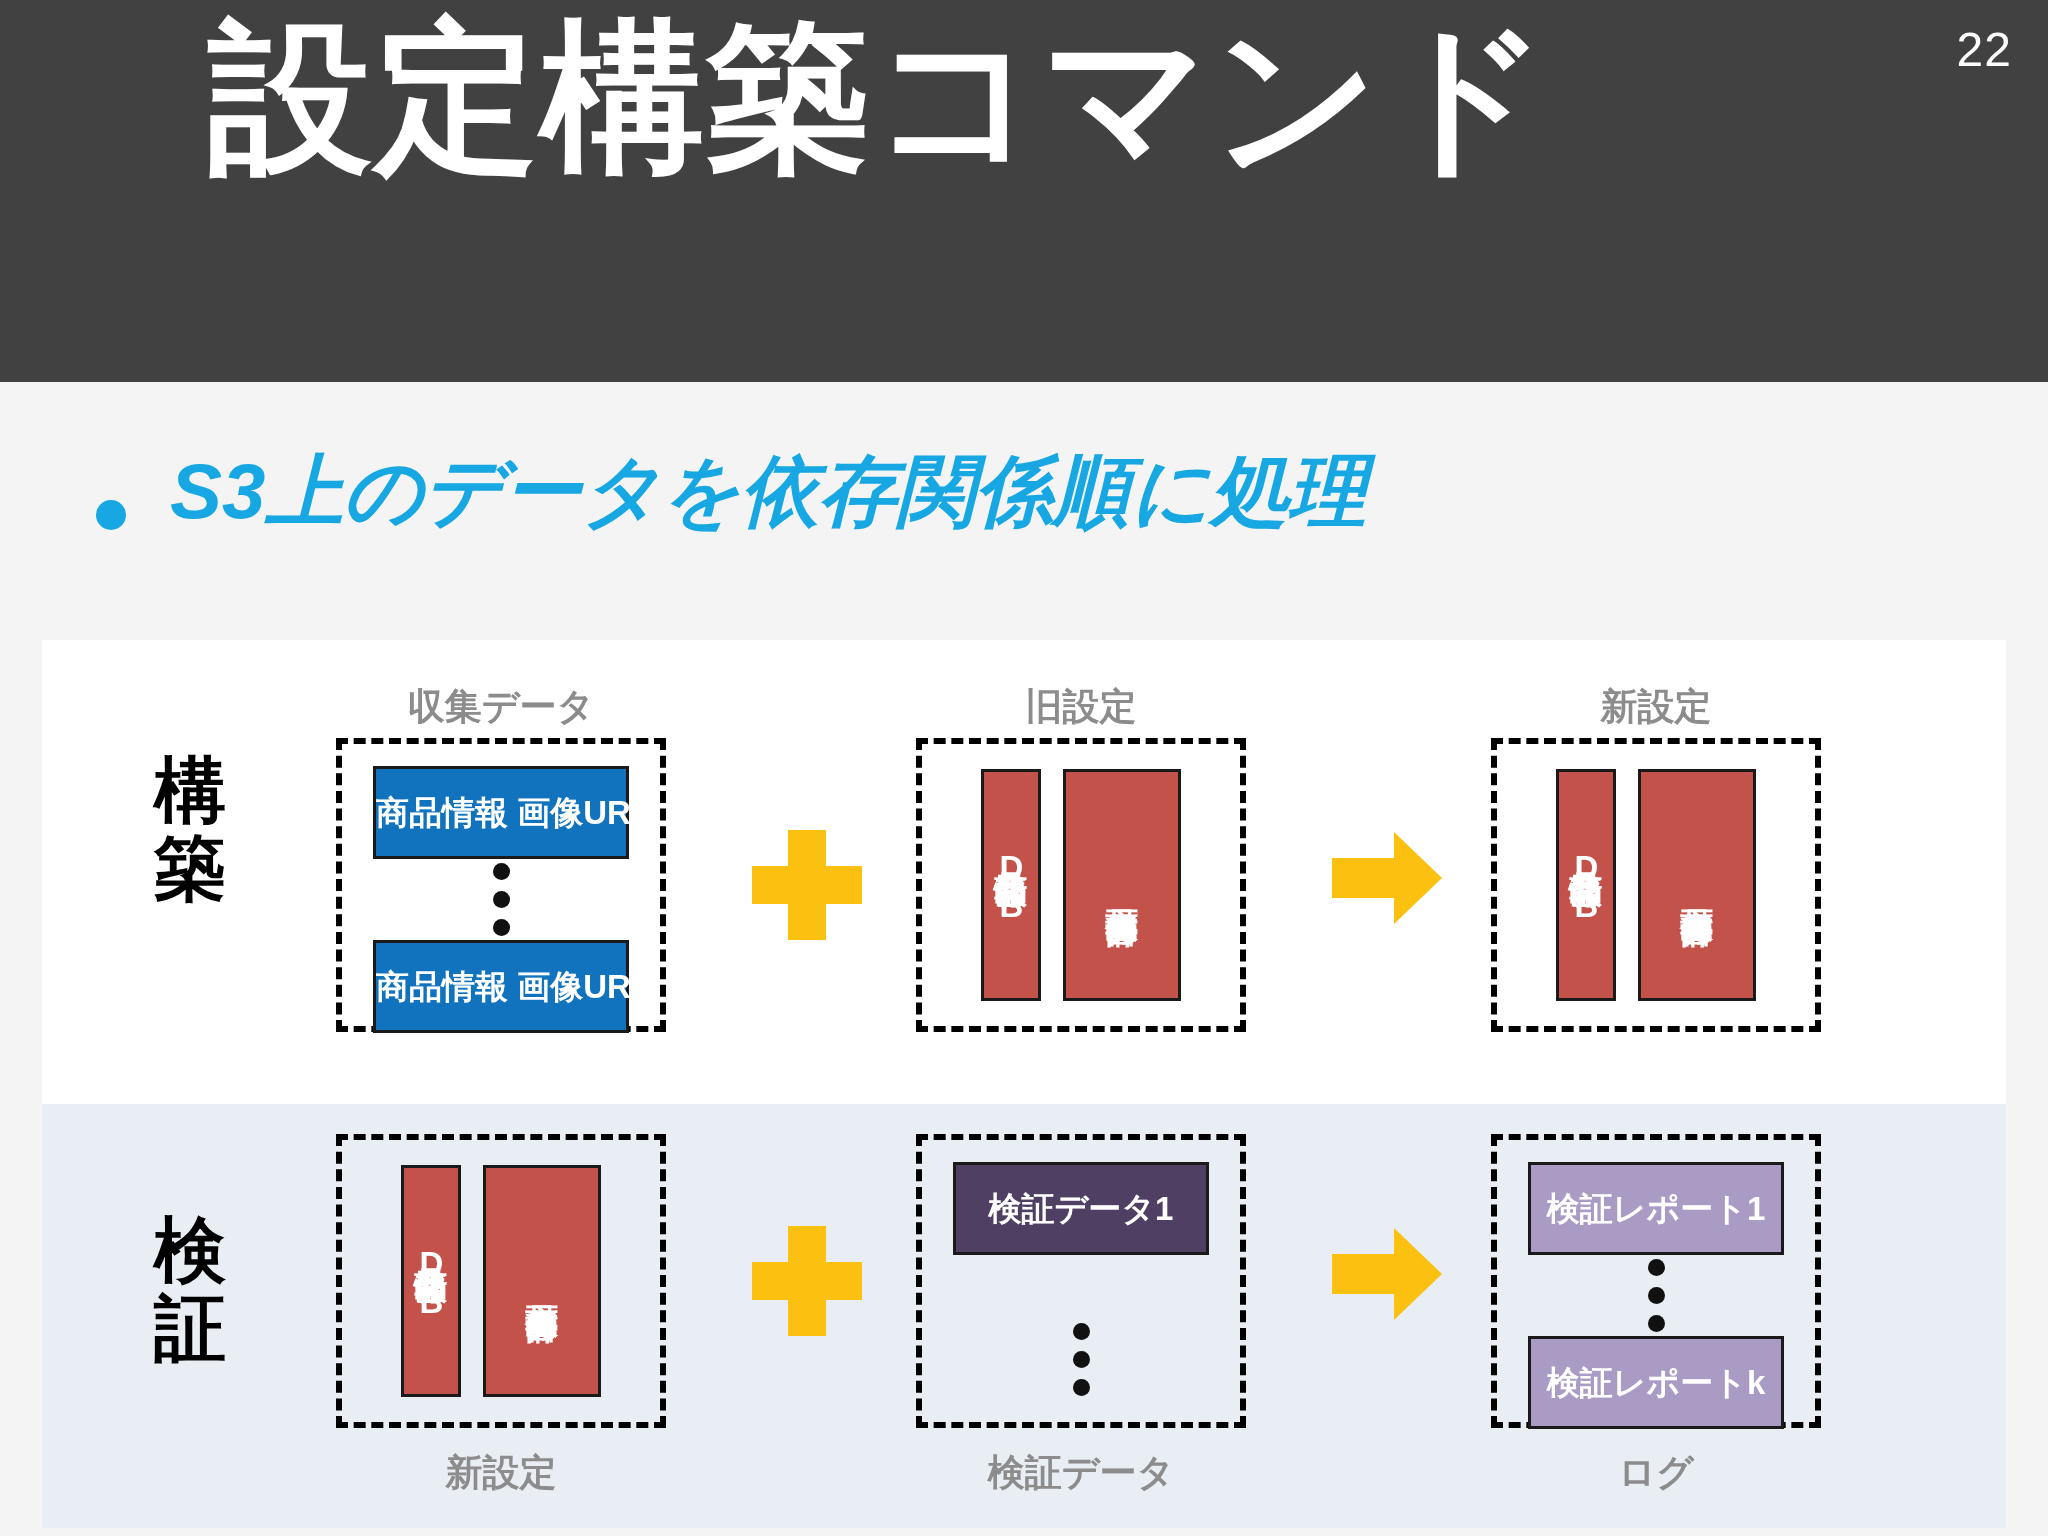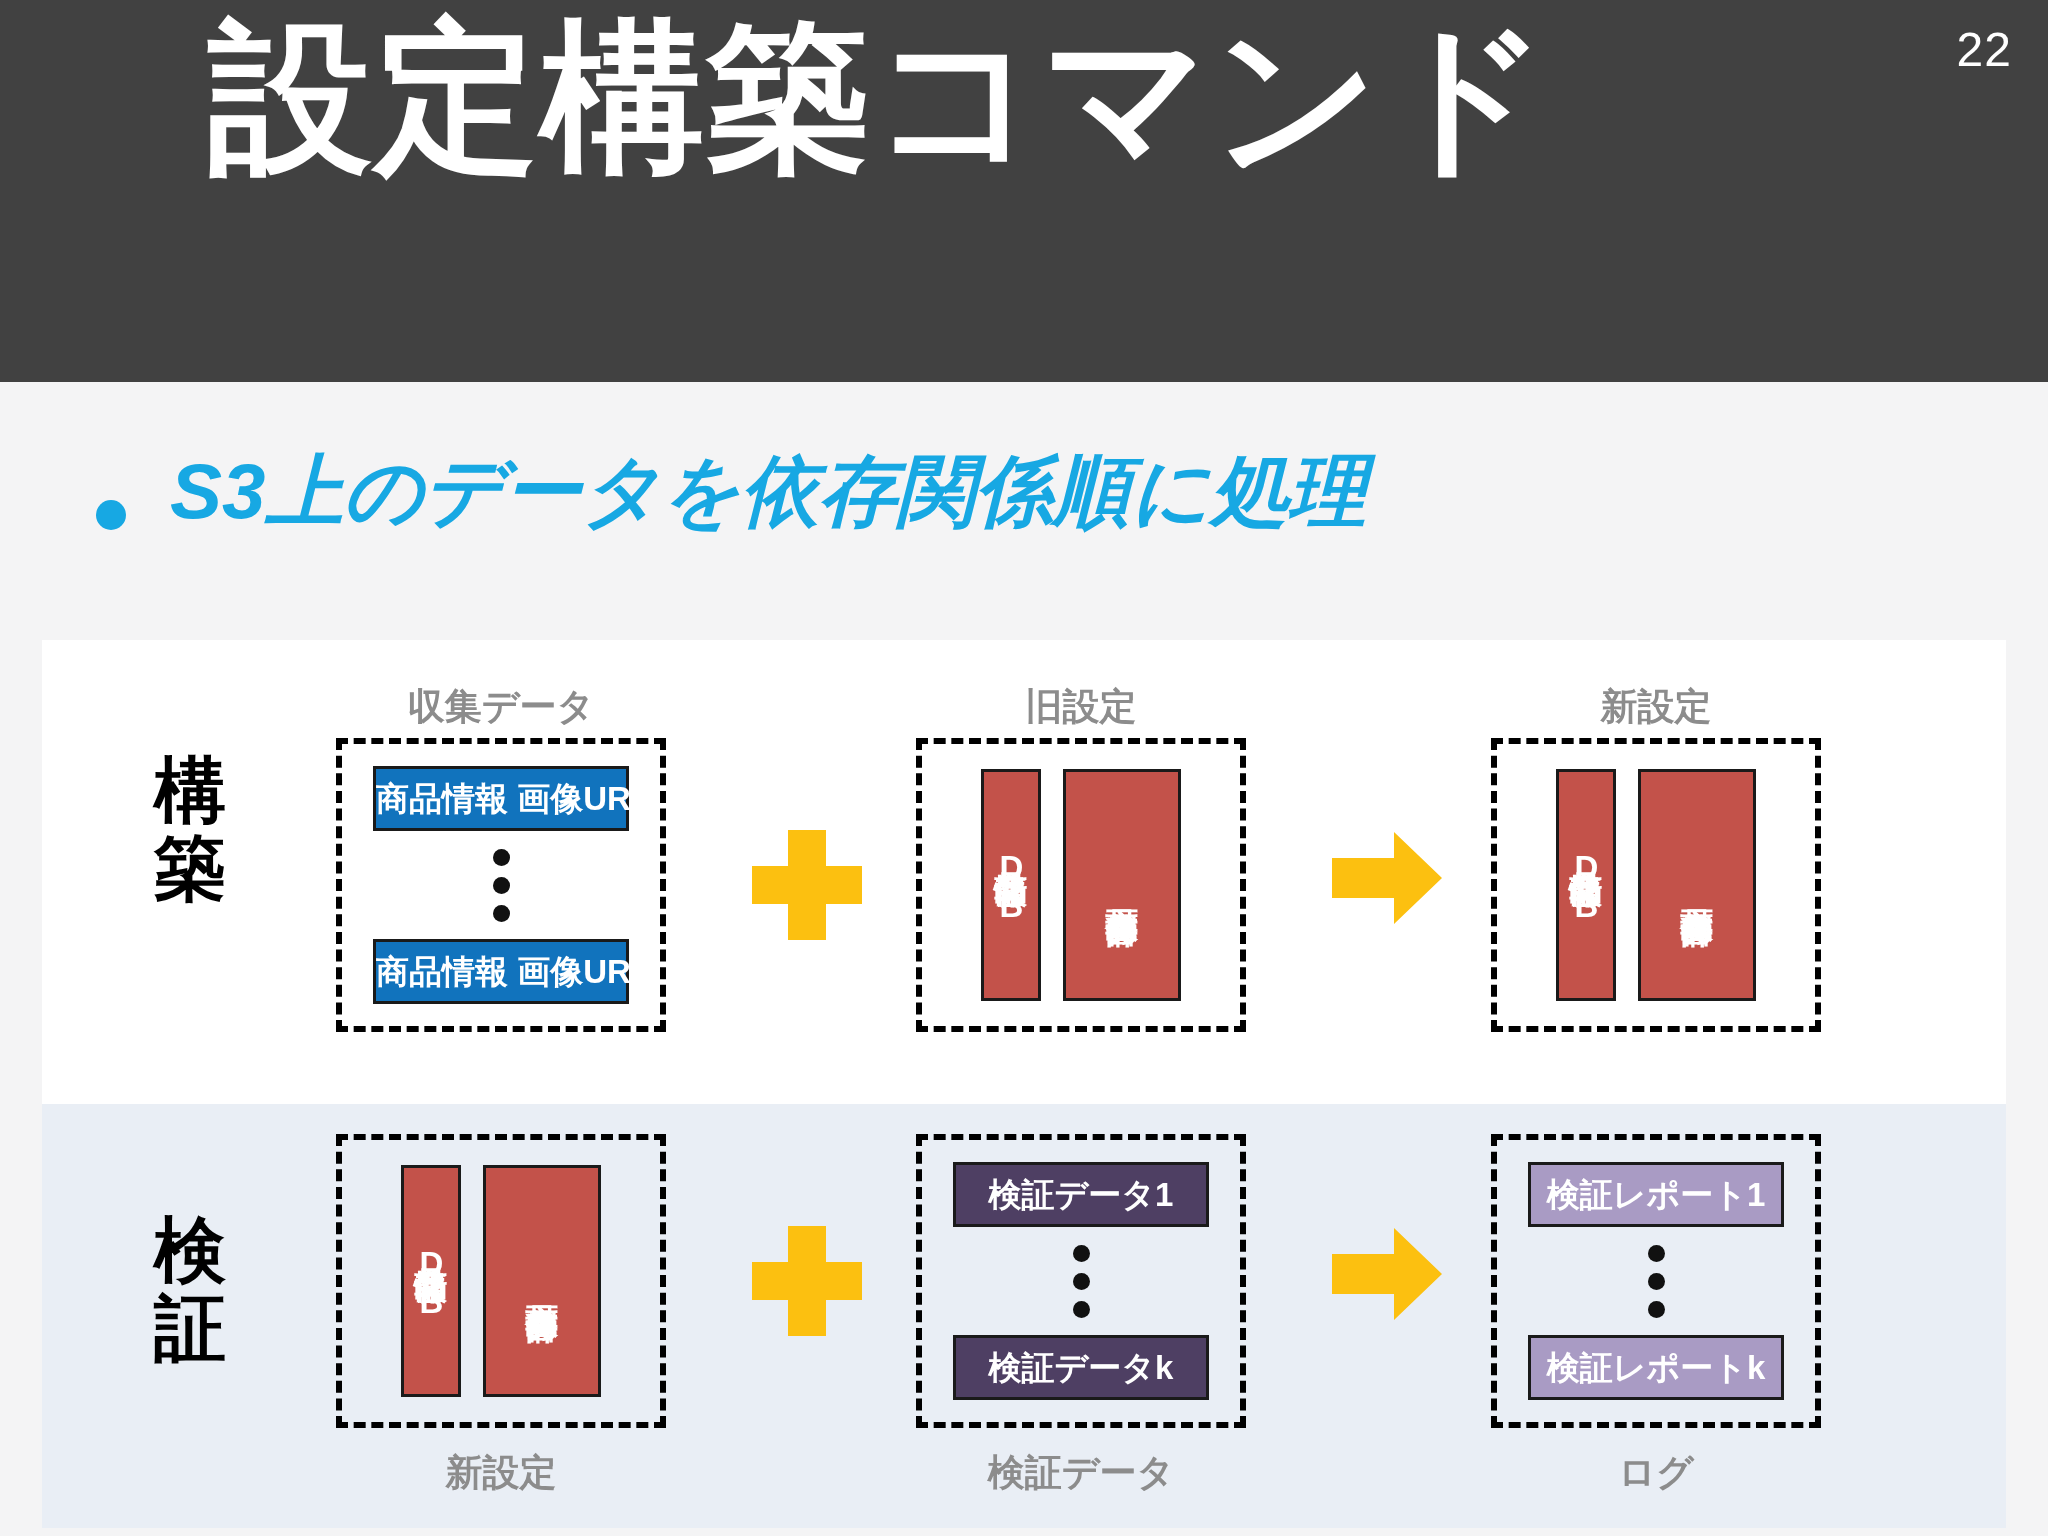--- a/index.html
+++ b/index.html
@@ -171,21 +171,21 @@
     box-sizing: border-box;
   }
   .chip {
     width: 256px;
     box-sizing: border-box;
     border: 3px solid #1a1a1a;
     color: #ffffff;
     font-size: 33px;
     font-weight: 700;
     text-align: center;
-    padding: 13px 0;
+    padding: 27px 0;
     white-space: nowrap;
     line-height: 1;
   }
   .chip-blue { background: #1173bd; }
   .chip-purple-dark { background: #4e3f63; }
   .chip-purple-light { background: #a99bc4; }
 
   .vdots {
     display: flex;
     flex-direction: column;
@@ -347,21 +347,20 @@
 
       <div class="group col-2">
         <div class="dashframe">
           <div class="stack">
             <div class="chip chip-purple-dark">検証データ1</div>
             <div class="vdots">
                 <span></span>
                 <span></span>
                 <span></span>
               </div>
-            <div class="chip chip-purple-dark">検証データk</div>
           </div>
         </div>
         <div class="group-caption">検証データ</div>
       </div>
 
       <div class="op op-arrow-1">
         <svg class="arrow-icon" viewBox="0 0 110 96" aria-hidden="true">
           <polygon points="0,28 62,28 62,2 110,48 62,94 62,68 0,68" fill="#fcc010"></polygon>
         </svg>
       </div>

